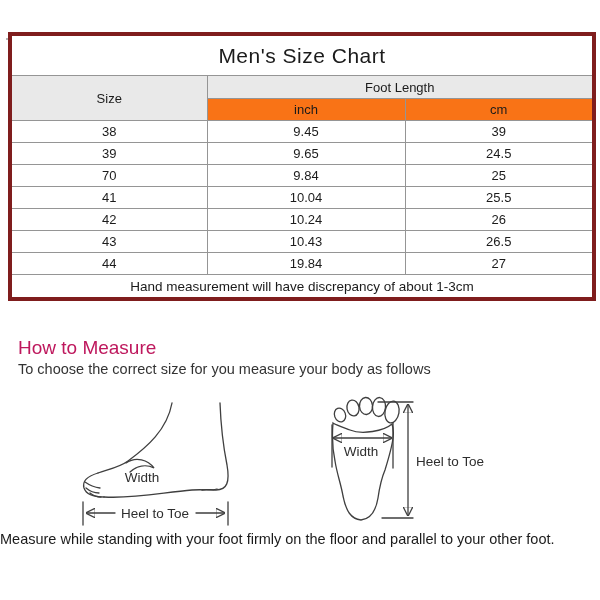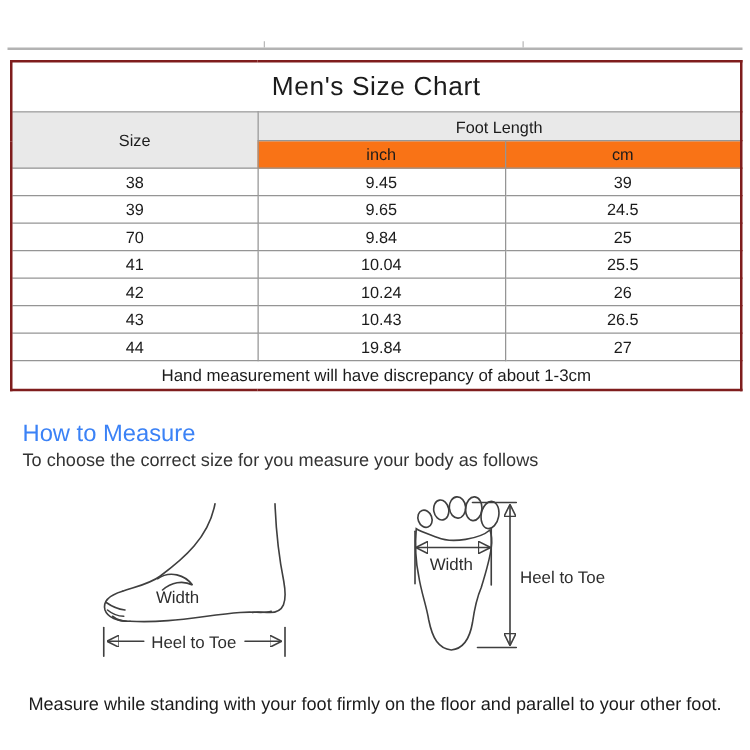--- a/index.html
+++ b/index.html
@@ -32,25 +32,25 @@
     height: 5px;
     background: #b9b9b9;
   }
   .ghost-tick.t1 { left: 205px; }
   .ghost-tick.t2 { left: 412px; }
 
   
   table.size-chart {
     position: absolute;
     left: 8px;
-    top: 48px;
+    top: 32px;
     width: 584px;
     border-collapse: collapse;
     table-layout: fixed;
-    border: 2px solid #7f1d1d;
+    border: 4px solid #7f1d1d;
   }
   table.size-chart td, table.size-chart th {
     border: 1px solid #959595;
     text-align: center;
     vertical-align: middle;
     padding: 0;
     font-size: 13px;
     font-weight: 400;
     color: #1b1b1b;
   }
@@ -79,21 +79,21 @@
     height: 22px;
     font-size: 13.5px;
   }
 
   
   .htm-heading {
     position: absolute;
     left: 18px;
     top: 337px;
     font-size: 19px;
-    color: #3b82f6;
+    color: #be185d;
   }
   .htm-sub {
     position: absolute;
     left: 18px;
     top: 361px;
     font-size: 14.5px;
     font-weight: 400;
     color: #333333;
   }
 
@@ -113,24 +113,23 @@
     stroke: none;
     font-family: "Liberation Sans", sans-serif;
     font-size: 13.5px;
   }
 
   .measure-caption {
     position: absolute;
     left: 0;
     top: 531px;
     width: 600px;
-    text-align: center;
+    text-align: left;
     font-size: 14.5px;
     color: #1b1b1b;
-    margin-top: 25px;
   }
 </style>
 </head>
 <body>
 
 <div class="ghost-edge">
   <div class="ghost-tick t1"></div>
   <div class="ghost-tick t2"></div>
 </div>
 

